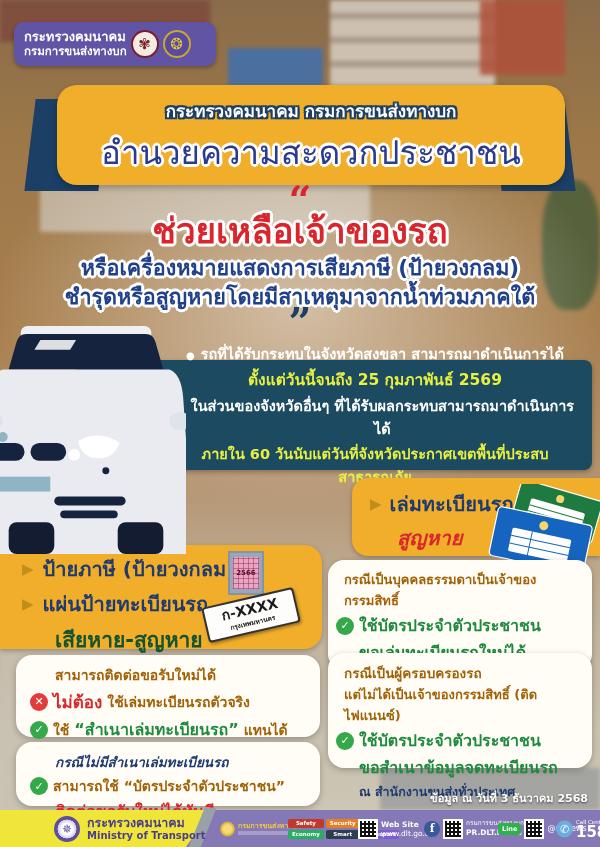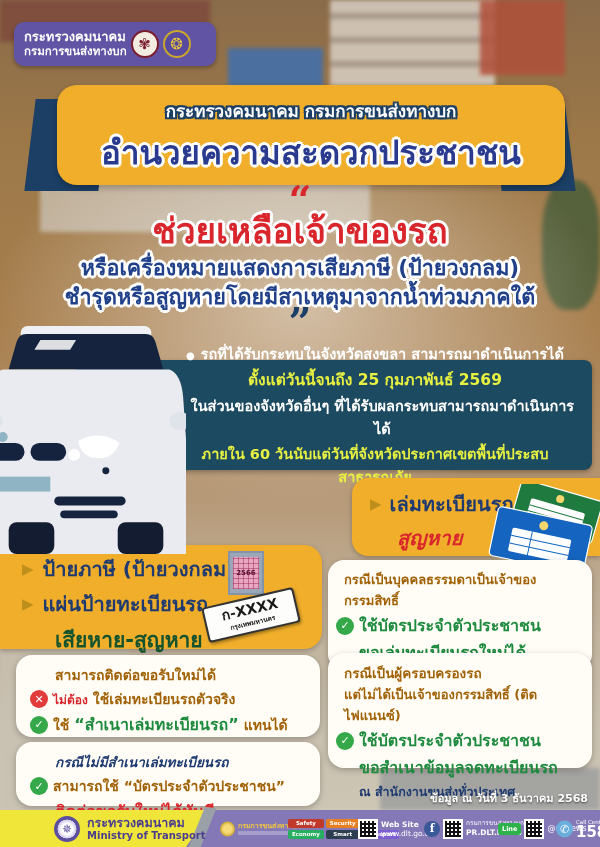--- a/index.html
+++ b/index.html
@@ -23,21 +23,21 @@
 
   
   .corner { position:absolute; width:74px; height:92px; background:#1c3f66; top:99px; }
   .corner.l { left:30px; transform:skewX(-7deg); }
   .corner.r { right:30px; transform:skewX(7deg); }
   .banner { position:absolute; left:57px; top:85px; width:508px; height:100px; background:#f0ae2a;
             border-radius:20px; text-align:center; padding-top:12px; box-shadow:0 3px 6px rgba(0,0,0,.25); }
   .banner .sub { font-size:17px; font-weight:bold; color:#fff;
      text-shadow:-2px -2px 0 #1c3f66,2px -2px 0 #1c3f66,-2px 2px 0 #1c3f66,2px 2px 0 #1c3f66,0 -2px 0 #1c3f66,0 2px 0 #1c3f66,-2px 0 0 #1c3f66,2px 0 0 #1c3f66; }
   .ow { text-shadow:-2px -2px 0 #fff,2px -2px 0 #fff,-2px 2px 0 #fff,2px 2px 0 #fff,0 -3px 0 #fff,0 3px 0 #fff,-3px 0 0 #fff,3px 0 0 #fff; }
-  .banner .ttl { font-size:33px; font-weight:700; color:#2a3a8f; margin-top:2px; }
+  .banner .ttl { font-size:33px; font-weight:400; color:#2a3a8f; margin-top:2px; }
 
   
   .headline { position:absolute; left:0; right:0; top:187px; text-align:center; line-height:1.18; }
   .q { font-family:"DejaVu Serif",serif; font-weight:bold; font-size:40px; height:24px; line-height:26px; }
   .q.open { color:#d9262c; } .q.close { color:#1c3f66; height:30px; }
   .h1 { font-size:35px; font-weight:800; color:#d9262c; }
   .h2 { font-size:24px; font-weight:800; color:#d9262c; margin-top:2px; }
   .h3 { font-size:21.5px; font-weight:800; color:#20408a; margin-top:3px; }
 
   
@@ -242,21 +242,21 @@
       <div class="pv">กรุงเทพมหานคร</div>
     </div>
   </div>
 
   <div class="card cardL1">
     <div class="crow ind">
         <span class="navyT">สามารถติดต่อขอรับใหม่ได้</span>
       </div>
     <div class="crow">
       <span class="crs">✕</span>
-      <span class="redB" style="font-size:12px;">ไม่ต้อง</span>
+      <span class="redB" style="font-size:17px;">ไม่ต้อง</span>
       <span class="navyT">ใช้เล่มทะเบียนรถตัวจริง</span>
     </div>
     <div class="crow">
       <span class="chk">✓</span>
       <span class="navyT">ใช้</span>
       <span class="grnB">“สำเนาเล่มทะเบียนรถ”</span>
       <span class="navyT">แทนได้</span>
     </div>
   </div>
 

